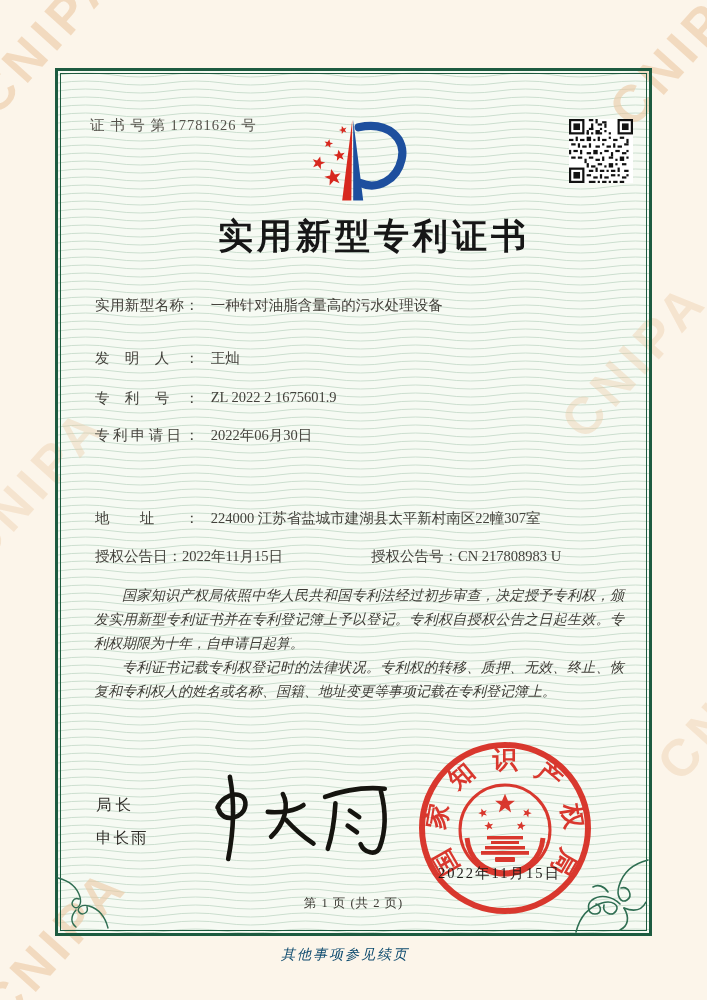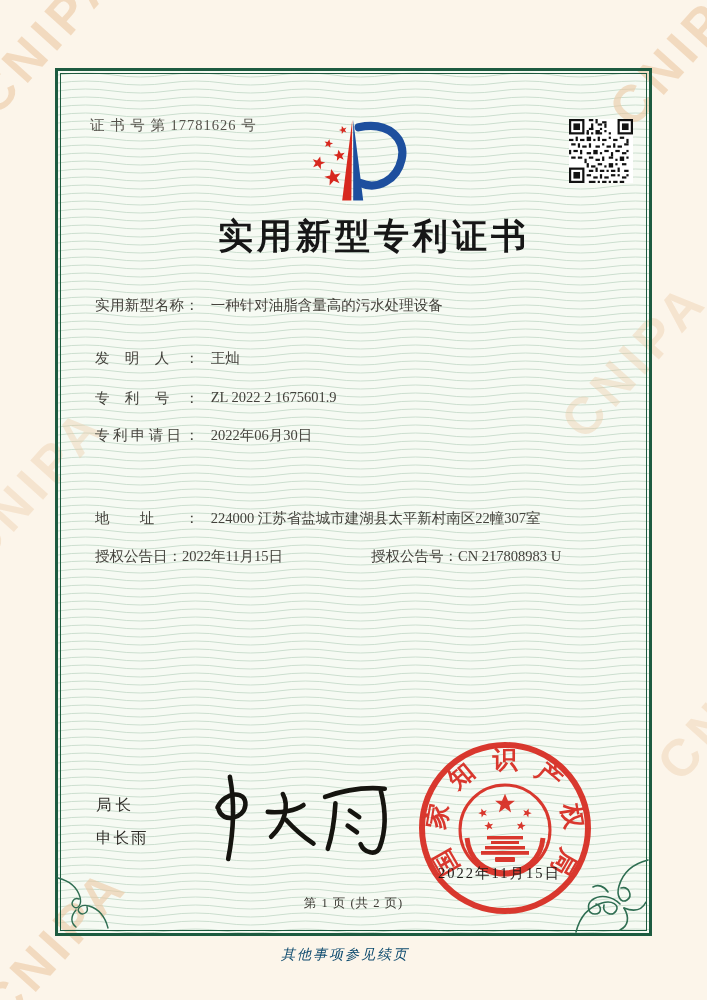--- a/index.html
+++ b/index.html
@@ -240,20 +240,24 @@
     </div>
     <div class="field-row" style="top:509px;">
       <span class="flabel">地址：</span>
       <span class="fvalue">224000 江苏省盐城市建湖县太平新村南区22幢307室</span>
     </div>
     <div class="field-row" style="top:547px;">
       <span>授权公告日：</span><span>2022年11月15日</span>
       <span class="grant-pair2"><span>授权公告号：</span><span>CN 217808983 U</span></span>
     </div>
 
+    <div class="paras">
+      <p>国家知识产权局依照中华人民共和国专利法经过初步审查，决定授予专利权，颁发实用新型专利证书并在专利登记簿上予以登记。专利权自授权公告之日起生效。专利权期限为十年，自申请日起算。</p>
+      <p>专利证书记载专利权登记时的法律状况。专利权的转移、质押、无效、终止、恢复和专利权人的姓名或名称、国籍、地址变更等事项记载在专利登记簿上。</p>
+    </div>
 
     <div class="sig-title">局长</div>
     <div class="sig-name">申长雨</div>
 
     <svg class="signature" width="212" height="102" viewBox="0 0 212 100">
       <g fill="none" stroke="#15140f" stroke-width="4.6" stroke-linecap="round" transform="rotate(-3 106 50)">
         <path d="M20,38 C28,22 50,22 48,37 C46,51 24,54 21,40"></path>
         <path d="M34,8 C37,30 36,58 28,90"></path>
         <path d="M86,28 C92,40 86,58 72,70"></path>
         <path d="M70,45 C84,47 98,45 106,40"></path>

